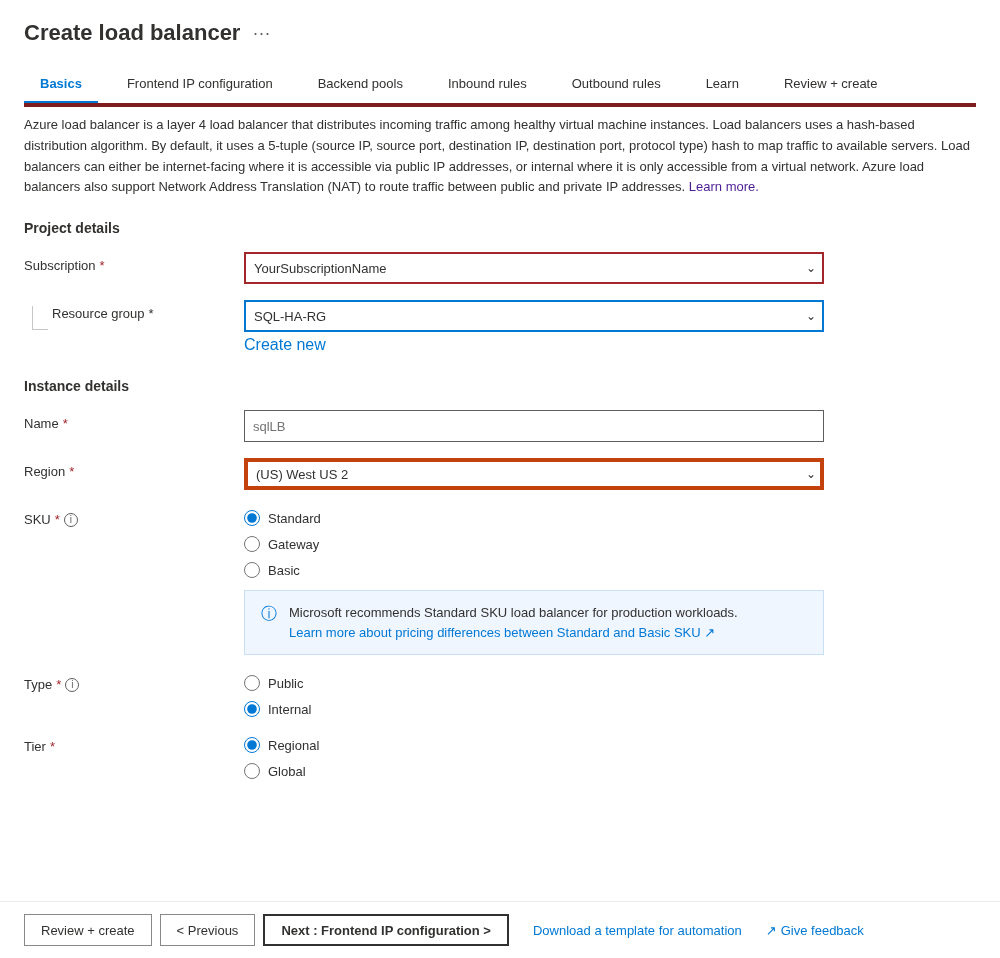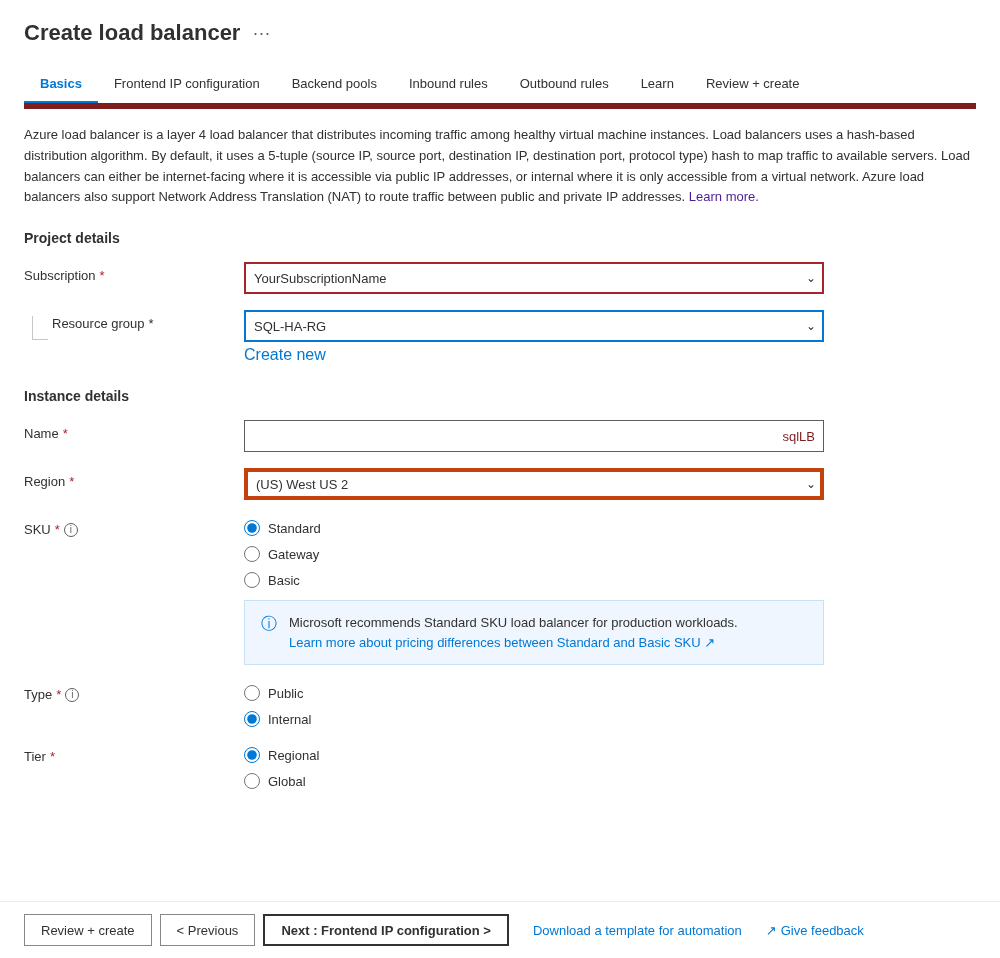--- a/index.html
+++ b/index.html
@@ -4,21 +4,21 @@
   <style>
     * { box-sizing: border-box; margin: 0; padding: 0; }
     body { font-family: 'Segoe UI', Arial, sans-serif; font-size: 13px; color: #323130; background: #fff; }
     
     .page-container { max-width: 1000px; margin: 0 auto; padding: 20px 24px 0 24px; }
     
     .page-title-row { display: flex; align-items: center; gap: 12px; margin-bottom: 20px; }
     .page-title { font-size: 22px; font-weight: 600; color: #323130; }
     .page-title-ellipsis { font-size: 18px; color: #605e5c; cursor: pointer; }
     
-    .tabs { display: flex; border-bottom: 6px solid #7f1d1d; margin-bottom: 16px; gap: 0; }
+    .tabs { display: flex; border-bottom: 4px solid #7f1d1d; margin-bottom: 8px; gap: 13px; }
     .tab { padding: 10px 16px; font-size: 13px; color: #323130; cursor: pointer; border-bottom: 2px solid transparent; white-space: nowrap; }
     .tab.active { border-bottom: 2px solid #0078d4; color: #0078d4; font-weight: 600; }
     
     .description { font-size: 13px; color: #323130; line-height: 1.6; margin-bottom: 20px; }
     .description a { color: #4c1d95; text-decoration: none; }
     
     .section-title { font-size: 14px; font-weight: 600; color: #323130; margin-bottom: 16px; margin-top: 22px; }
     
     .form-section { margin-bottom: 24px; }
     
@@ -35,21 +35,21 @@
     .subscription-select .select-field { border-color: #a4262c; border-width: 2px; }
     .resource-select .select-field { border-color: #0078d4; border-width: 2px; }
     
     .create-new-link { color: #0078d4; font-size: 16px; text-decoration: none; cursor: pointer; display: inline-block; margin-top: 4px; }
     
     .resource-group-row { display: flex; align-items: flex-start; margin-bottom: 4px; }
     .resource-group-indent { width: 220px; min-width: 220px; display: flex; align-items: flex-start; padding-top: 6px; }
     .resource-group-bracket { width: 16px; height: 24px; border-left: 1px solid #c8c6c4; border-bottom: 1px solid #c8c6c4; margin-right: 4px; margin-left: 8px; }
     .resource-group-label { font-size: 13px; color: #323130; display: flex; align-items: flex-start; gap: 4px; }
     
-    .text-input { width: 100%; height: 32px; border: 1px solid #605e5c; padding: 4px 8px; font-size: 13px; color: #7f1d1d; outline: none; text-align: right; }
+    .text-input { width: 100%; height: 32px; border: 1px solid #605e5c; padding: 4px 8px; font-size: 13px; color: #737373; outline: none; }
     
     .radio-group { display: flex; flex-direction: column; gap: 10px; padding-top: 4px; }
     .radio-option { display: flex; align-items: center; gap: 8px; cursor: pointer; }
     .radio-input { width: 16px; height: 16px; accent-color: #0078d4; cursor: pointer; }
     .radio-label { font-size: 13px; color: #323130; }
     
     .info-box { background: #f0f6ff; border: 1px solid #c7e0f4; padding: 12px 16px; margin-top: 12px; display: flex; gap: 10px; align-items: flex-start; max-width: 580px; }
     .info-box-icon { color: #0078d4; font-size: 16px; min-width: 18px; margin-top: 1px; }
     .info-box-text { font-size: 13px; color: #323130; line-height: 1.5; }
     .info-box-text a { color: #0078d4; text-decoration: none; }

